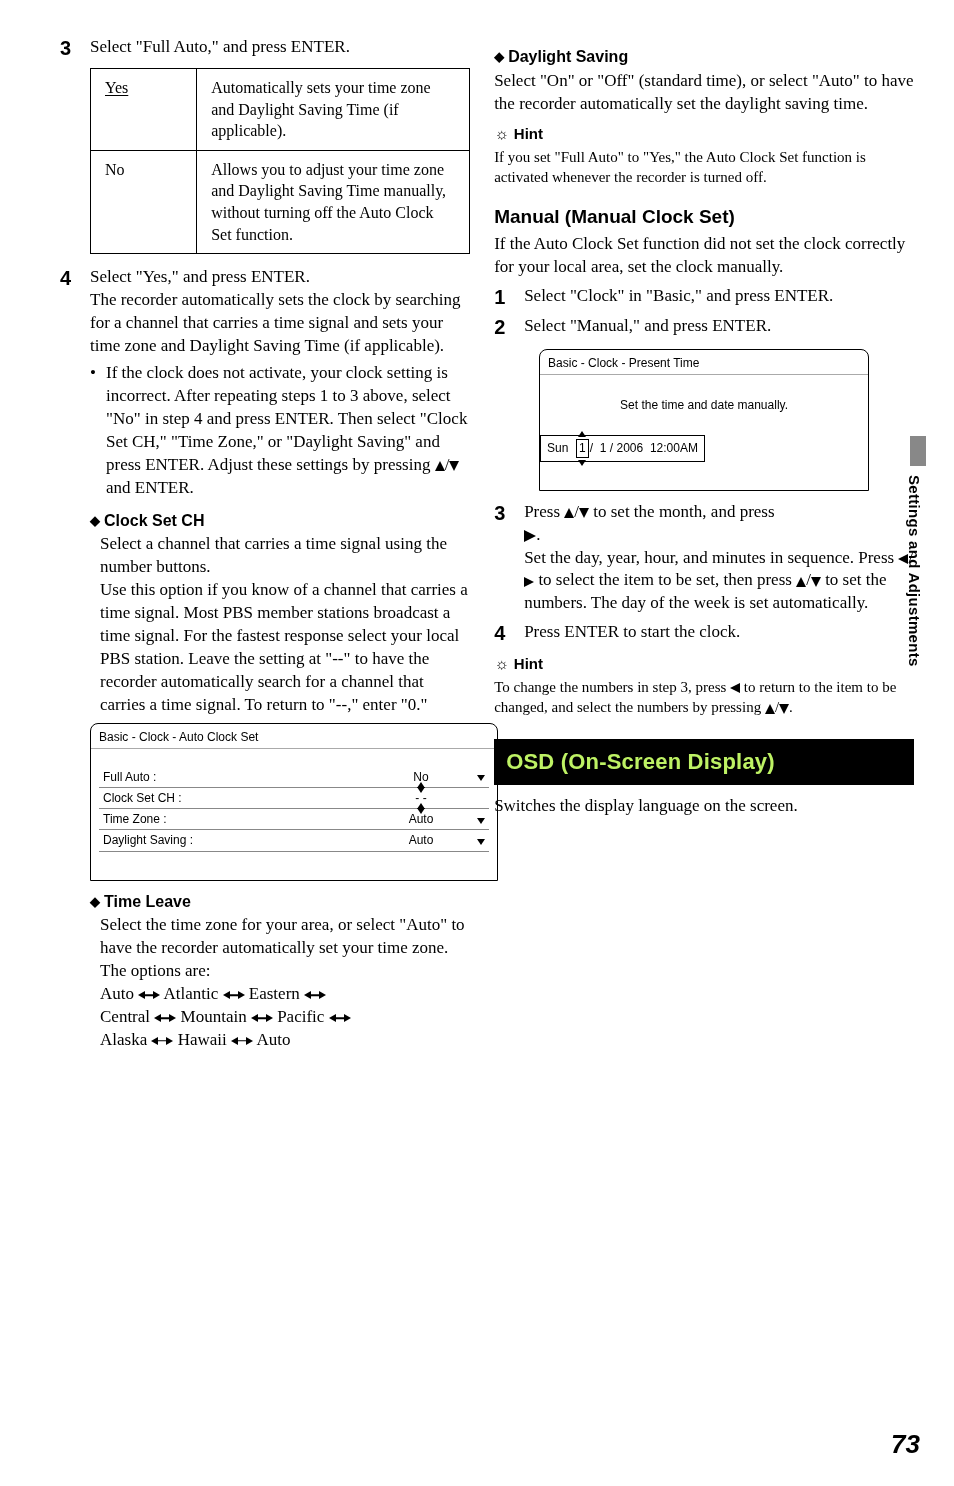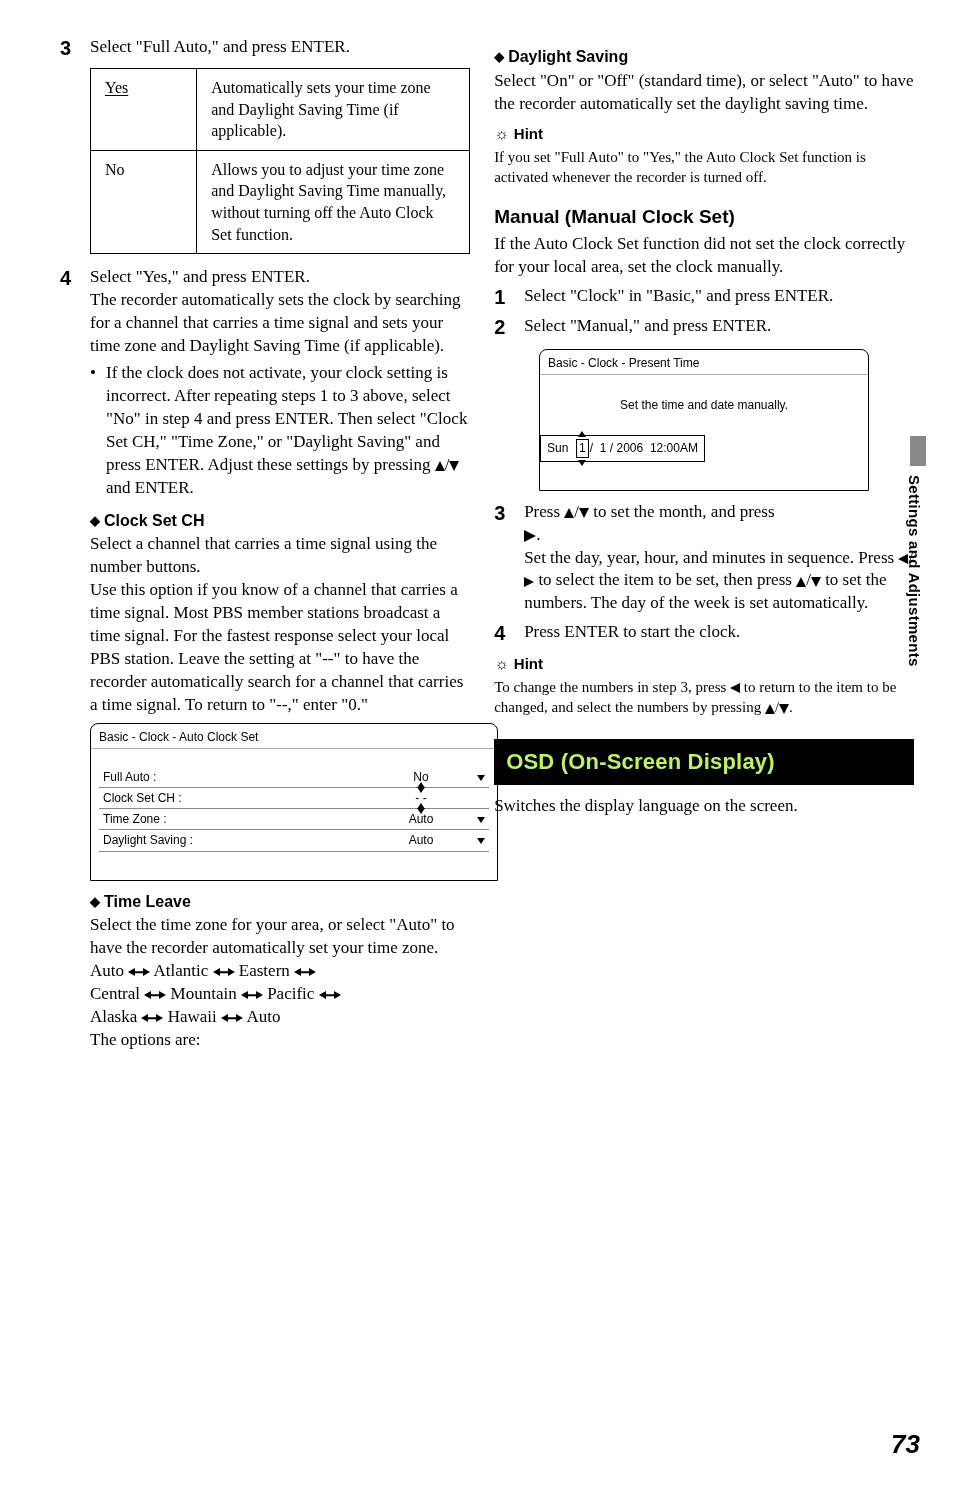--- a/index.html
+++ b/index.html
@@ -54,21 +54,21 @@
   .sub-h {
     font-family: Arial, Helvetica, sans-serif;
     font-weight: bold;
     font-size: 16px;
     margin: 10px 0 2px 30px;
     display: flex;
     align-items: center;
     gap: 4px;
   }
   .sub-h .diamond { font-size: 13px; }
-  .sub-body { margin-left: 30px; }
+  .sub-body { margin-left: 40px; }
 
   .hint-h {
     font-family: Arial, Helvetica, sans-serif;
     font-weight: bold;
     font-size: 15px;
     display: flex;
     align-items: center;
     gap: 5px;
     margin: 8px 0 2px 0;
   }
@@ -92,21 +92,21 @@
   }
   .osd-title {
     padding: 5px 8px 3px 8px;
     border-bottom: 1px solid #aaa;
   }
   .osd-body { padding: 18px 8px 28px 8px; }
   .osd-row {
     display: flex;
     border-bottom: 1px solid #888;
     padding: 2px 4px;
-    align-items: center;
+    align-items: flex-end;
     position: relative;
   }
   .osd-row .label { flex: 1; }
   .osd-row .val { width: 100px; text-align: center; position: relative; }
   .osd-row .arrow { width: 14px; text-align: right; font-size: 11px; }
   .triangle {
     width: 0; height: 0;
     border-left: 4px solid transparent;
     border-right: 4px solid transparent;
     border-top: 6px solid #000;
@@ -297,32 +297,32 @@
           <span class="arrow"><span class="triangle"></span></span>
         </div>
       </div>
     </div>
 
     <div class="sub-h">
         <span class="diamond">◆</span>
         <span>Time Leave</span>
       </div>
     <div class="sub-body">Select the time zone for your area, or select "Auto" to have the recorder automatically set your time zone.</div>
+    <div class="sub-body">The options are:</div>
     <div class="sub-body">
       <span>Auto</span> <span class="lrarr"><span class="bar"></span></span>
       <span>Atlantic</span> <span class="lrarr"><span class="bar"></span></span>
       <span>Eastern</span> <span class="lrarr"><span class="bar"></span></span><br>
       <span>Central</span> <span class="lrarr"><span class="bar"></span></span>
       <span>Mountain</span> <span class="lrarr"><span class="bar"></span></span>
       <span>Pacific</span> <span class="lrarr"><span class="bar"></span></span><br>
       <span>Alaska</span> <span class="lrarr"><span class="bar"></span></span>
       <span>Hawaii</span> <span class="lrarr"><span class="bar"></span></span>
       <span>Auto</span>
     </div>
-    <div class="sub-body">The options are:</div>
 
   </div>
 
   <div class="col col-right">
 
     <div class="sub-h" style="margin-left:0">
         <span class="diamond">◆</span>
         <span>Daylight Saving</span>
       </div>
     <div>Select "On" or "Off" (standard time), or select "Auto" to have the recorder automatically set the daylight saving time.</div>

